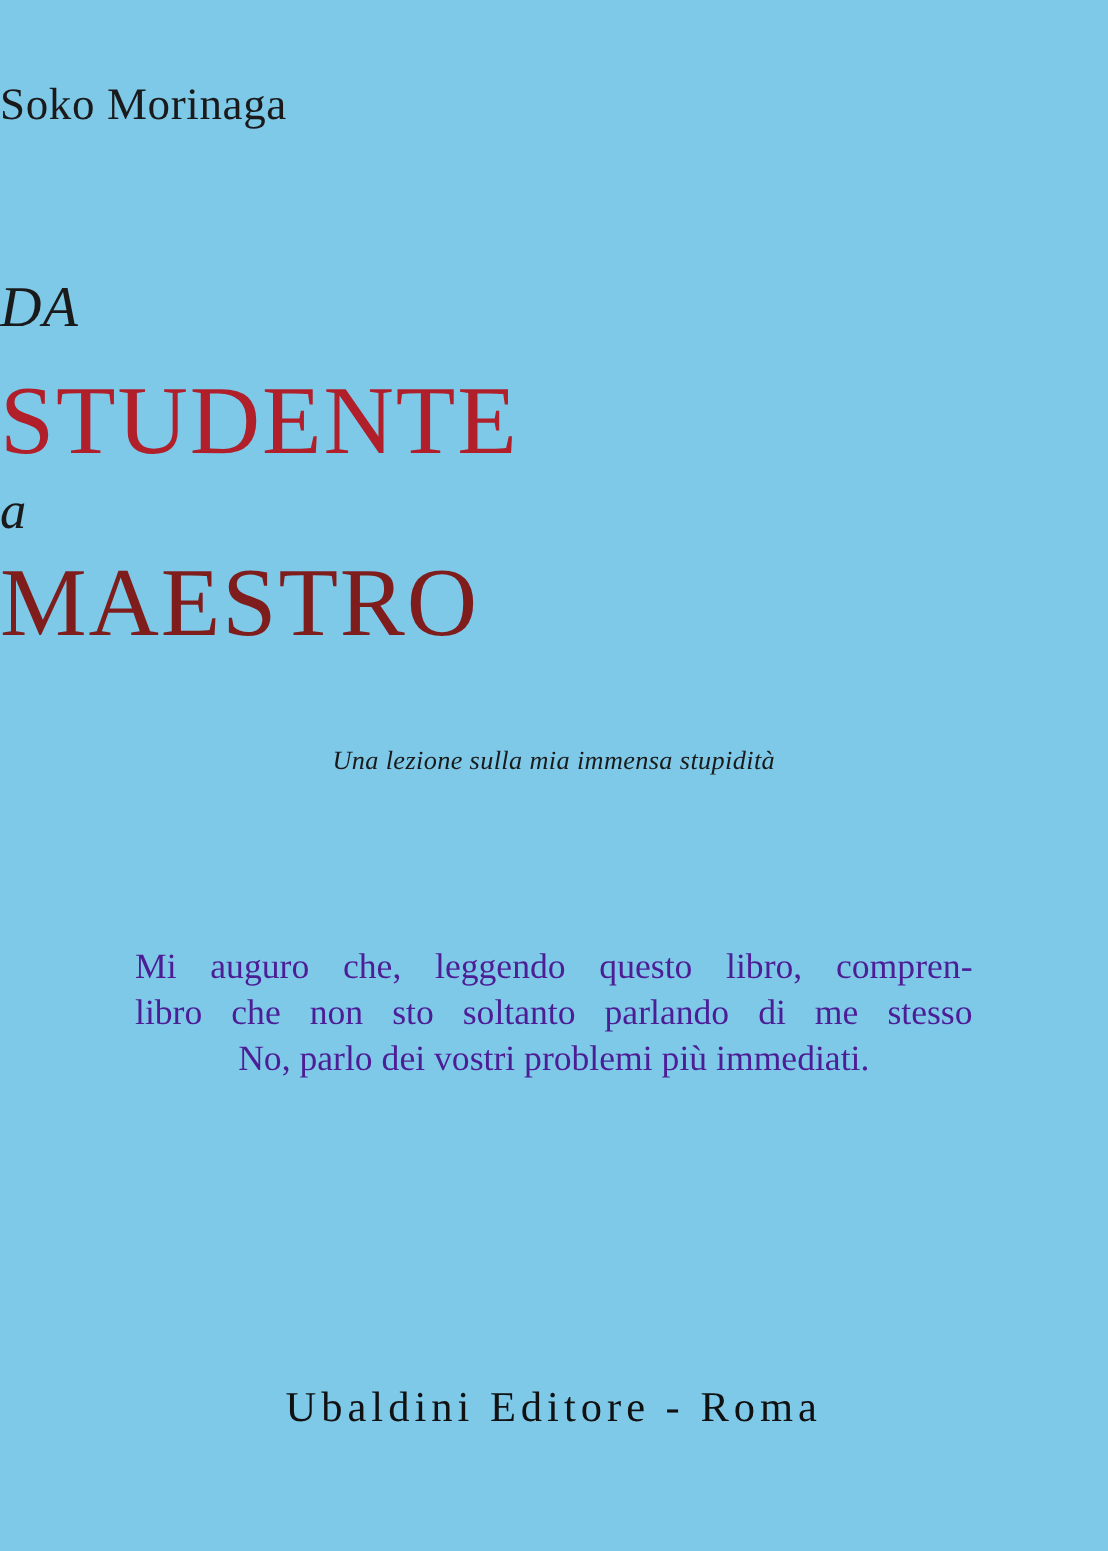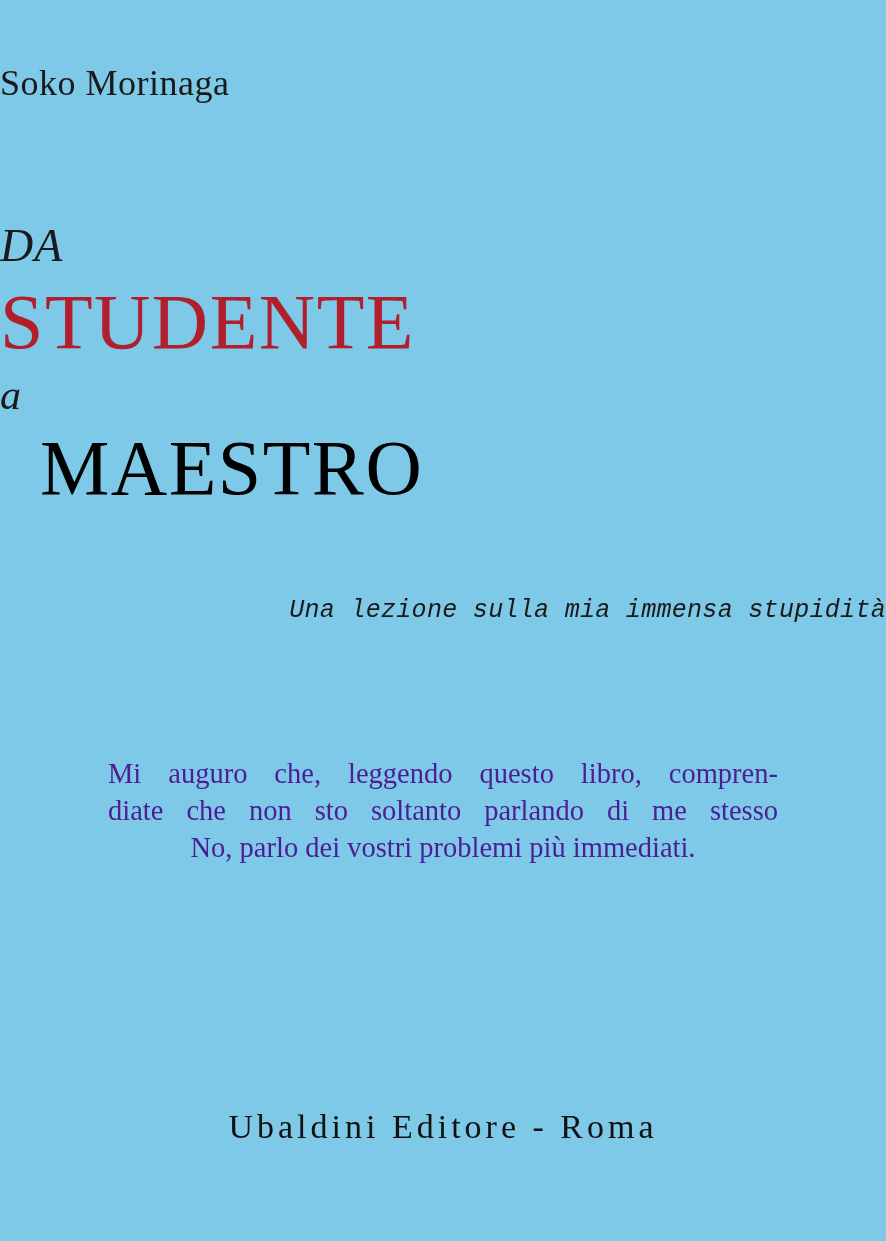--- a/index.html
+++ b/index.html
@@ -43,49 +43,48 @@
     color: #1a1a1a;
     line-height: 1.05;
     letter-spacing: 1px;
   }
   .title-main {
     font-family: "Liberation Serif", serif;
     font-size: 78px;
     color: #b01f2a;
     line-height: 1.12;
     letter-spacing: 1.5px;
-    margin-top: 8px;
+    margin-top: 22px;
   }
   .title-a {
     font-family: "Liberation Serif", serif;
     font-style: italic;
     font-size: 42px;
     color: #1a1a1a;
     line-height: 1.1;
     margin-top: 6px;
   }
   .title-main2 {
     font-family: "Liberation Serif", serif;
     font-size: 78px;
-    color: #000000;
+    color: #7f1d1d;
     line-height: 1.12;
     letter-spacing: 1.5px;
     margin-top: 6px;
-    padding-left: 40px;
   }
 
   .subtitle {
     position: absolute;
     top: 596px;
     left: 0;
     width: 100%;
-    text-align: right;
-    font-family: Liberation Mono, monospace;
+    text-align: center;
+    font-family: Liberation Serif, serif;
     font-style: italic;
-    font-size: 25px;
+    font-size: 21px;
     color: #1a1a1a;
     letter-spacing: 0.3px;
   }
 
   .blurb {
     position: absolute;
     top: 755px;
     left: 108px;
     width: 670px;
     text-align: center;
@@ -128,19 +127,19 @@
     <div class="title-da">DA</div>
     <div class="title-main">STUDENTE</div>
     <div class="title-a">a</div>
     <div class="title-main2">MAESTRO</div>
   </div>
 
   <div class="subtitle">Una lezione sulla mia immensa stupidità</div>
 
   <div class="blurb">
     <span class="line justify">Mi auguro che, leggendo questo libro, compren-</span>
-    <span class="line justify">diate che non sto soltanto parlando di me stesso</span>
+    <span class="line justify">libro che non sto soltanto parlando di me stesso</span>
     <span class="line">No, parlo dei vostri problemi più immediati.</span>
   </div>
 
   <div class="publisher">Ubaldini Editore - Roma</div>
 
 </div>
 
 </body></html>

